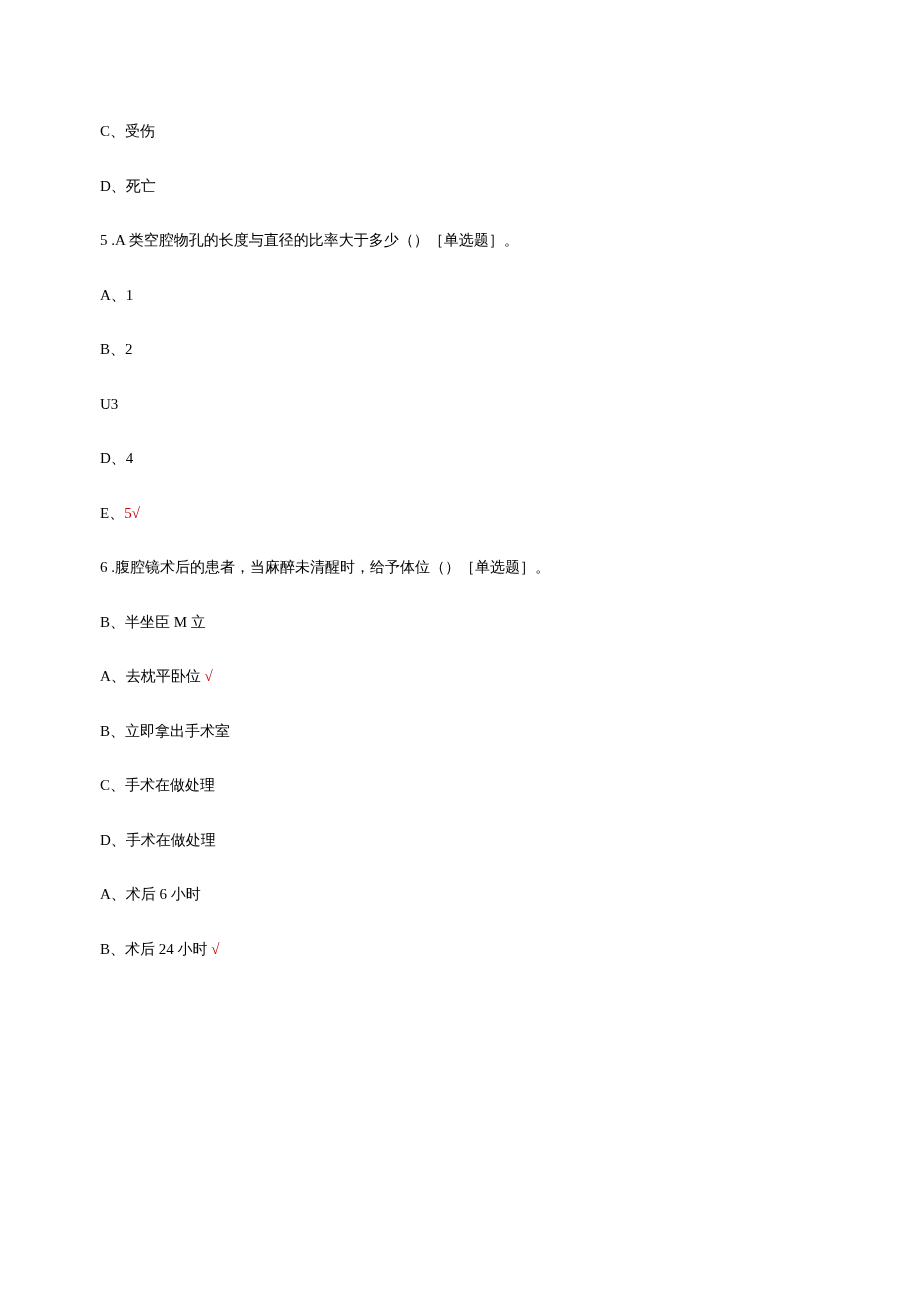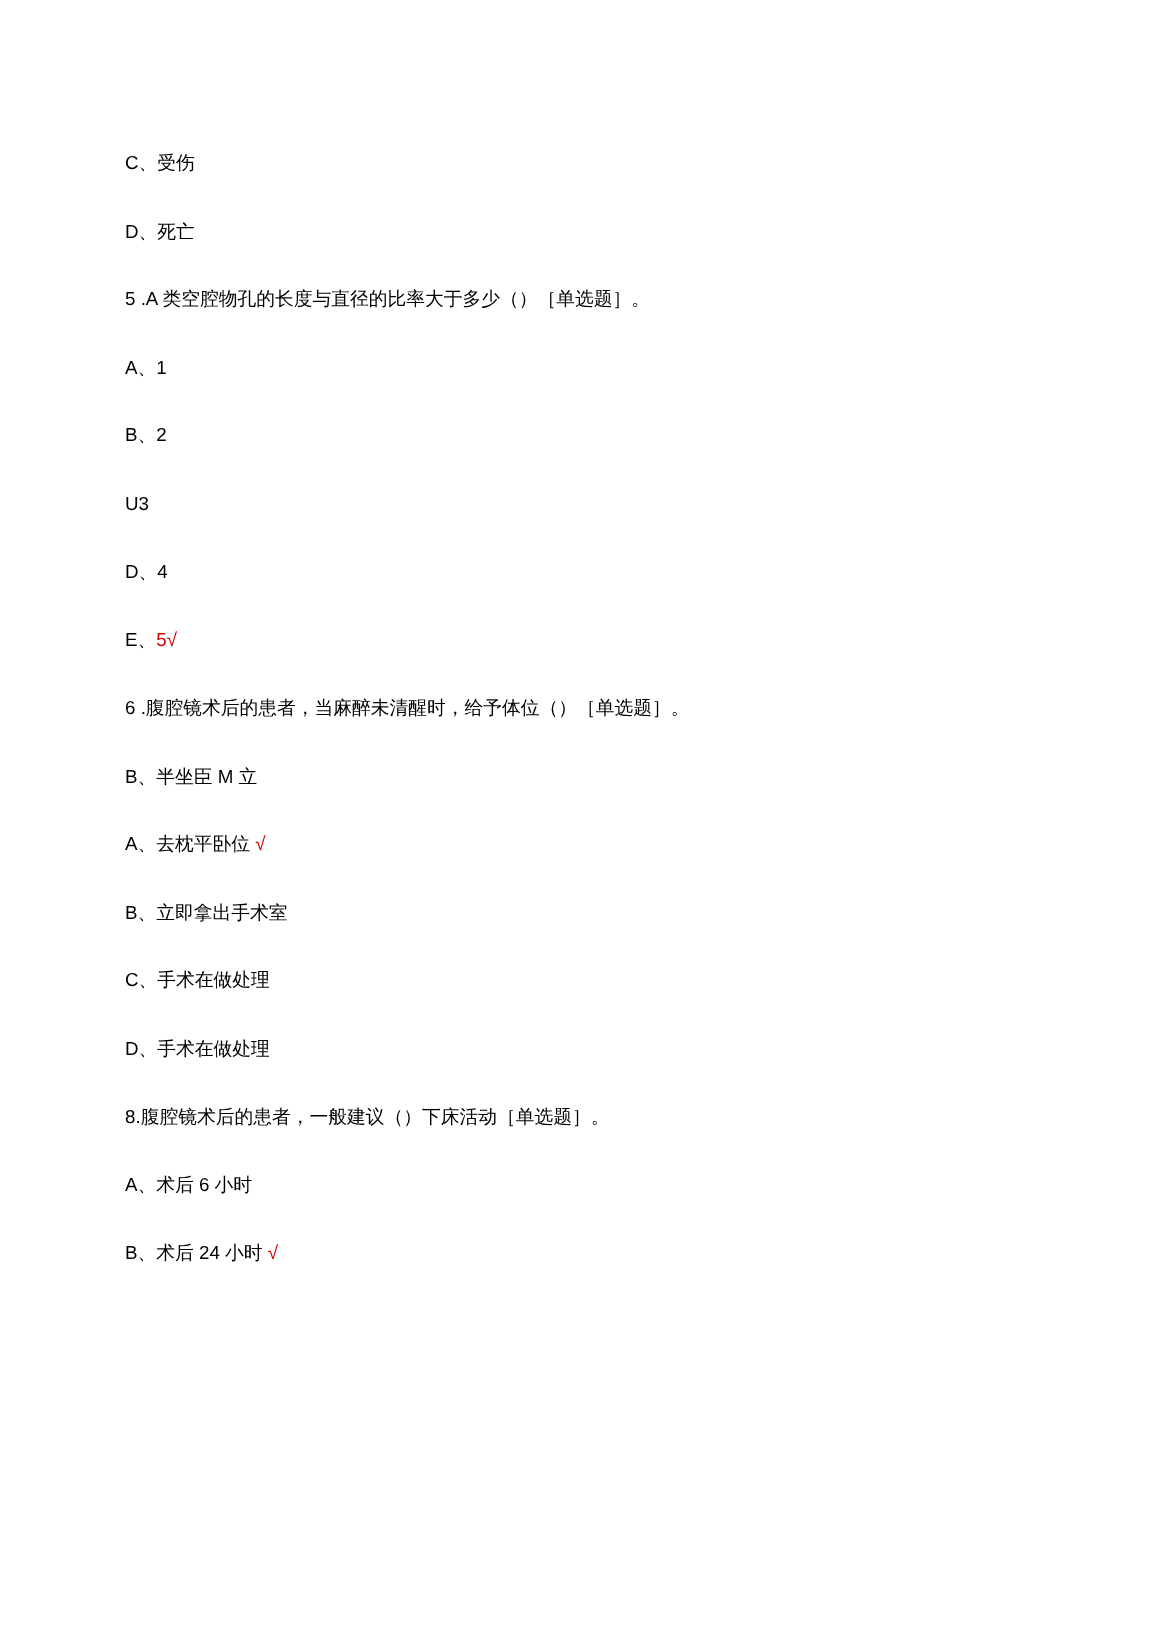--- a/index.html
+++ b/index.html
@@ -11,20 +11,21 @@
       background: #ffffff;
       font-family: "Microsoft YaHei", "SimSun", Arial, sans-serif;
       font-size: 15px;
       color: #000000;
       width: 920px;
       padding: 120px 100px 60px 100px;
       line-height: 1.5;
     }
     .item {
       margin-bottom: 32px;
+      font-family: Liberation Serif, serif;
     }
     .correct-mark {
       color: #cc0000;
     }
     .correct-text {
       color: #cc0000;
     }
   </style>
 </head>
 <body>
@@ -37,16 +38,15 @@
     <div class="item"><span>B、2</span></div>
     <div class="item"><span>U3</span></div>
     <div class="item"><span>D、4</span></div>
     <div class="item"><span>E、</span><span class="correct-text">5√</span></div>
     <div class="item"><span>6 .腹腔镜术后的患者，当麻醉未清醒时，给予体位（）［单选题］。</span></div>
     <div class="item"><span>B、半坐臣 M 立</span></div>
     <div class="item"><span>A、去枕平卧位 </span><span class="correct-mark">√</span></div>
     <div class="item"><span>B、立即拿出手术室</span></div>
     <div class="item"><span>C、手术在做处理</span></div>
     <div class="item"><span>D、手术在做处理</span></div>
-    <div class="item"><span>8.腹腔镜术后的患者，一般建议（）下床活动［单选题］。</span></div>
     <div class="item"><span>A、术后 6 小时</span></div>
     <div class="item"><span>B、术后 24 小时 </span><span class="correct-mark">√</span></div>
   </div>
 
 </body></html>

